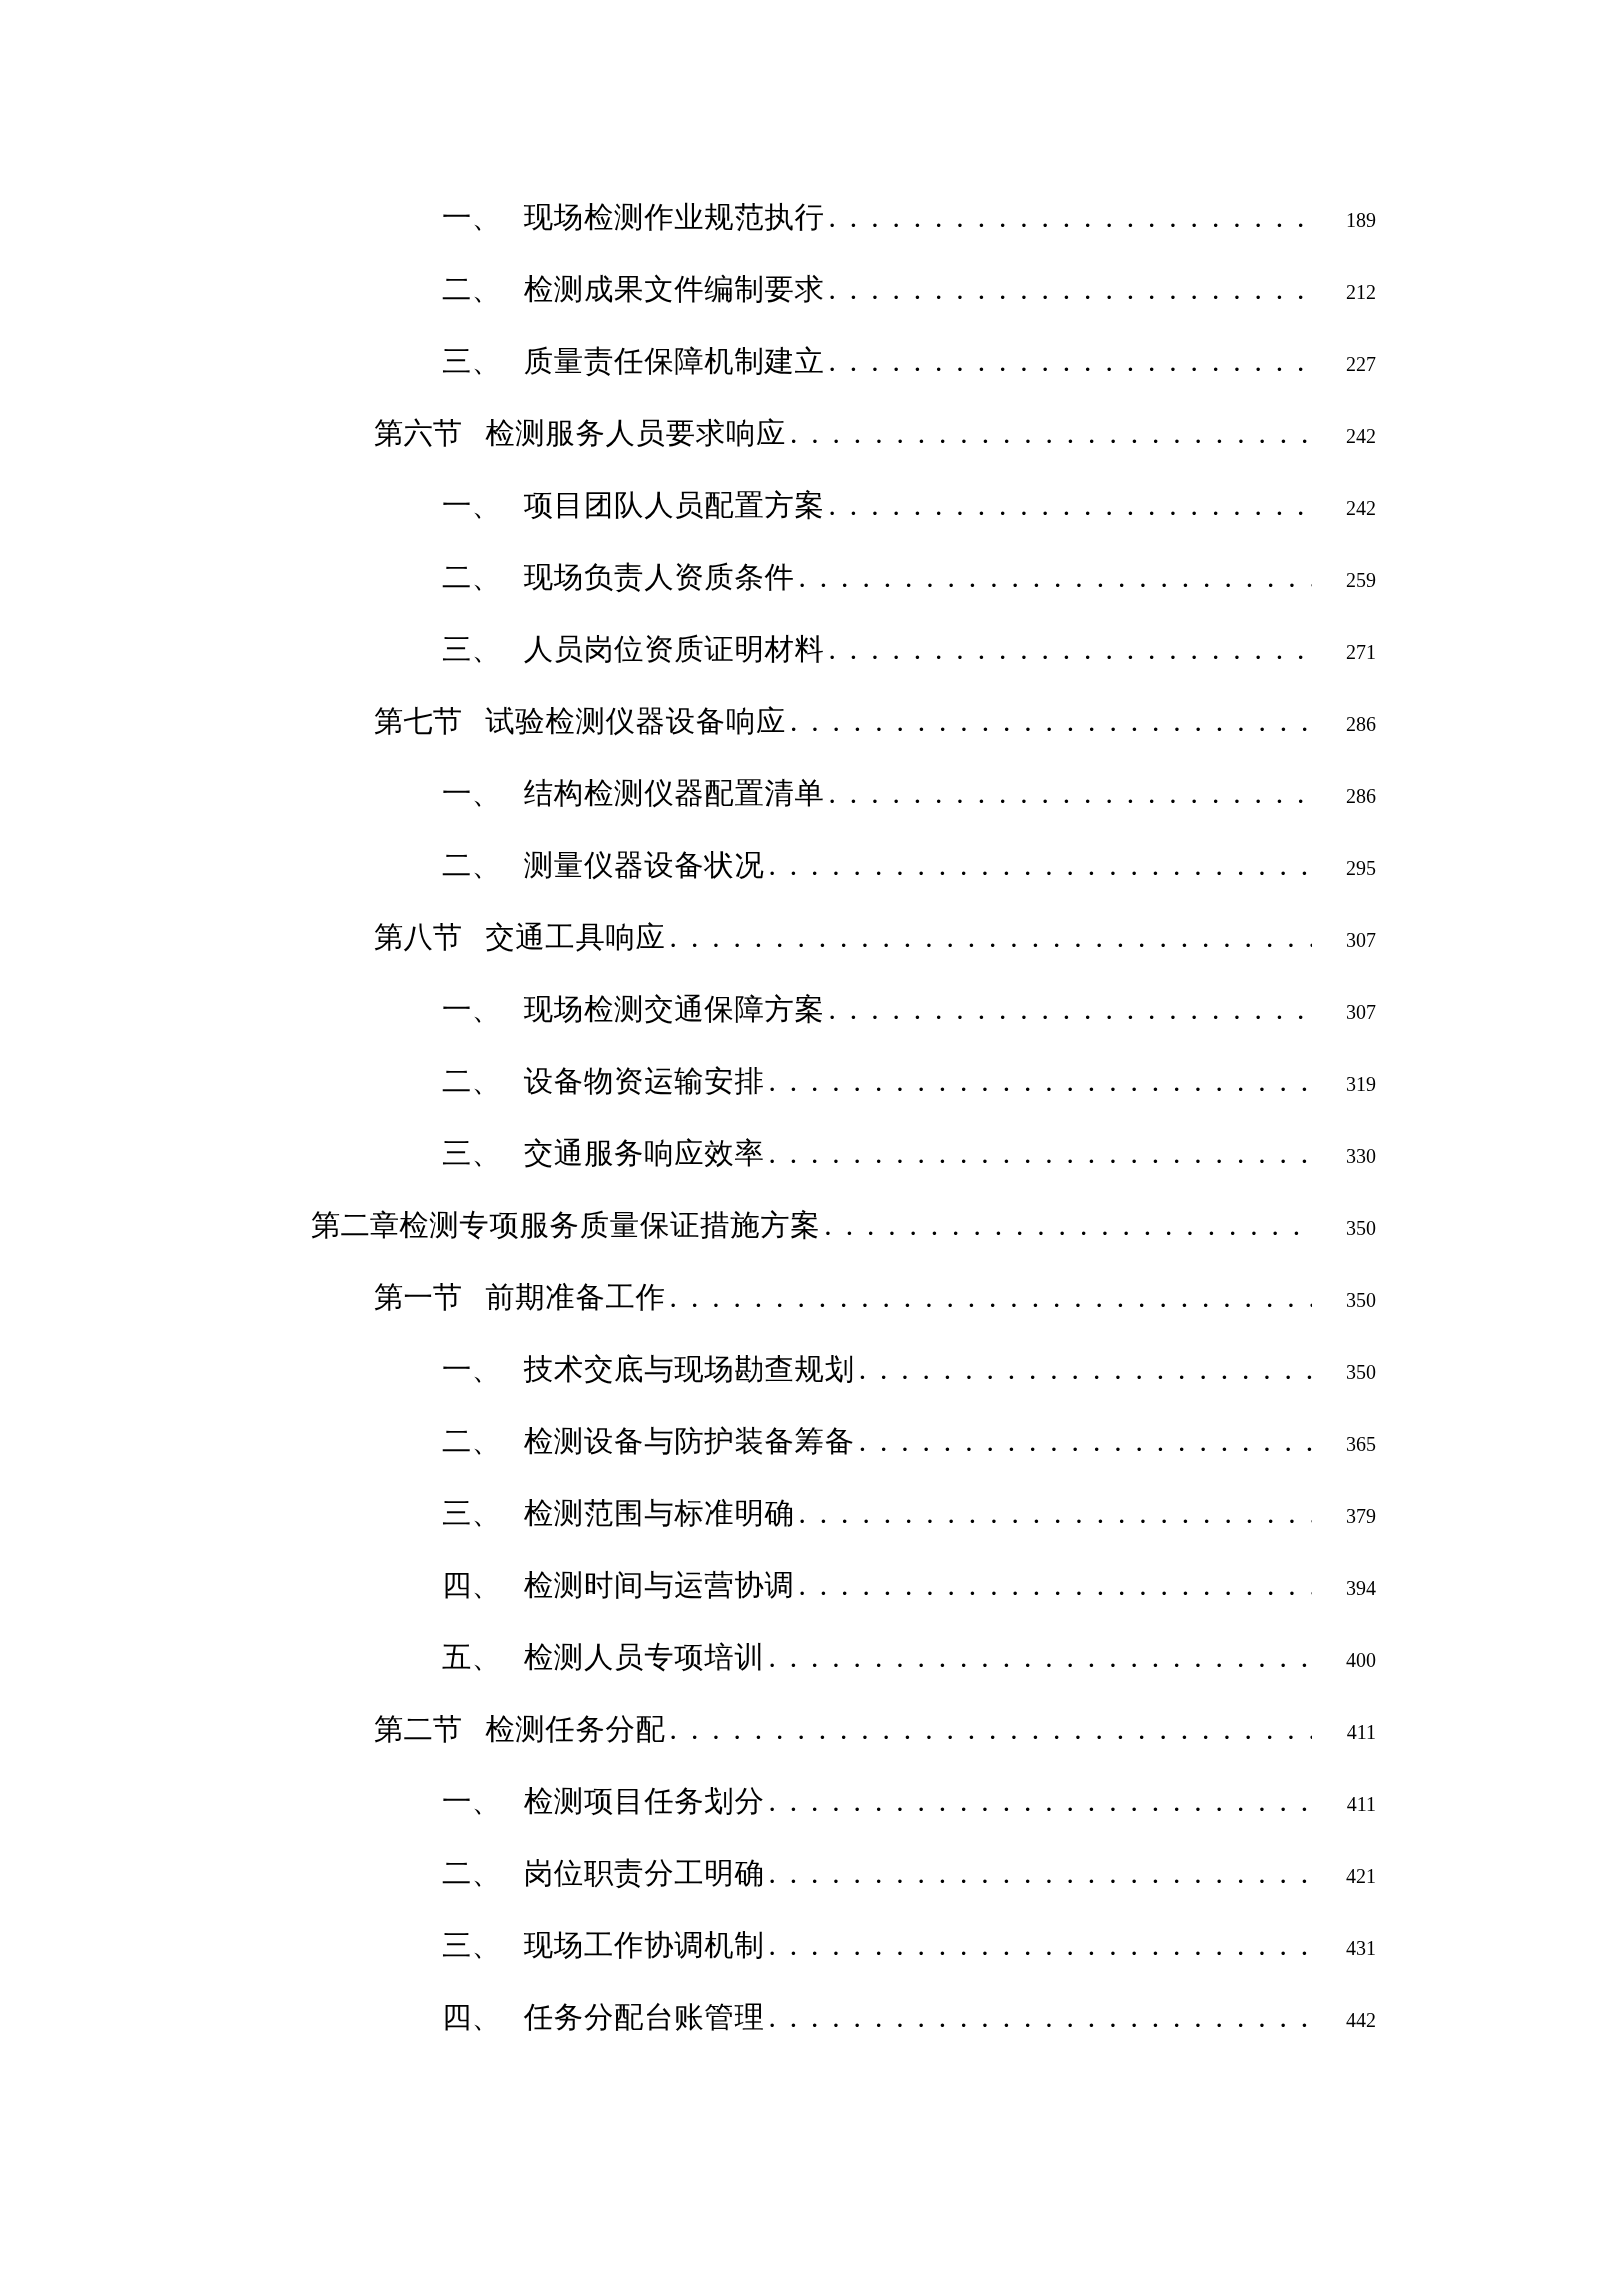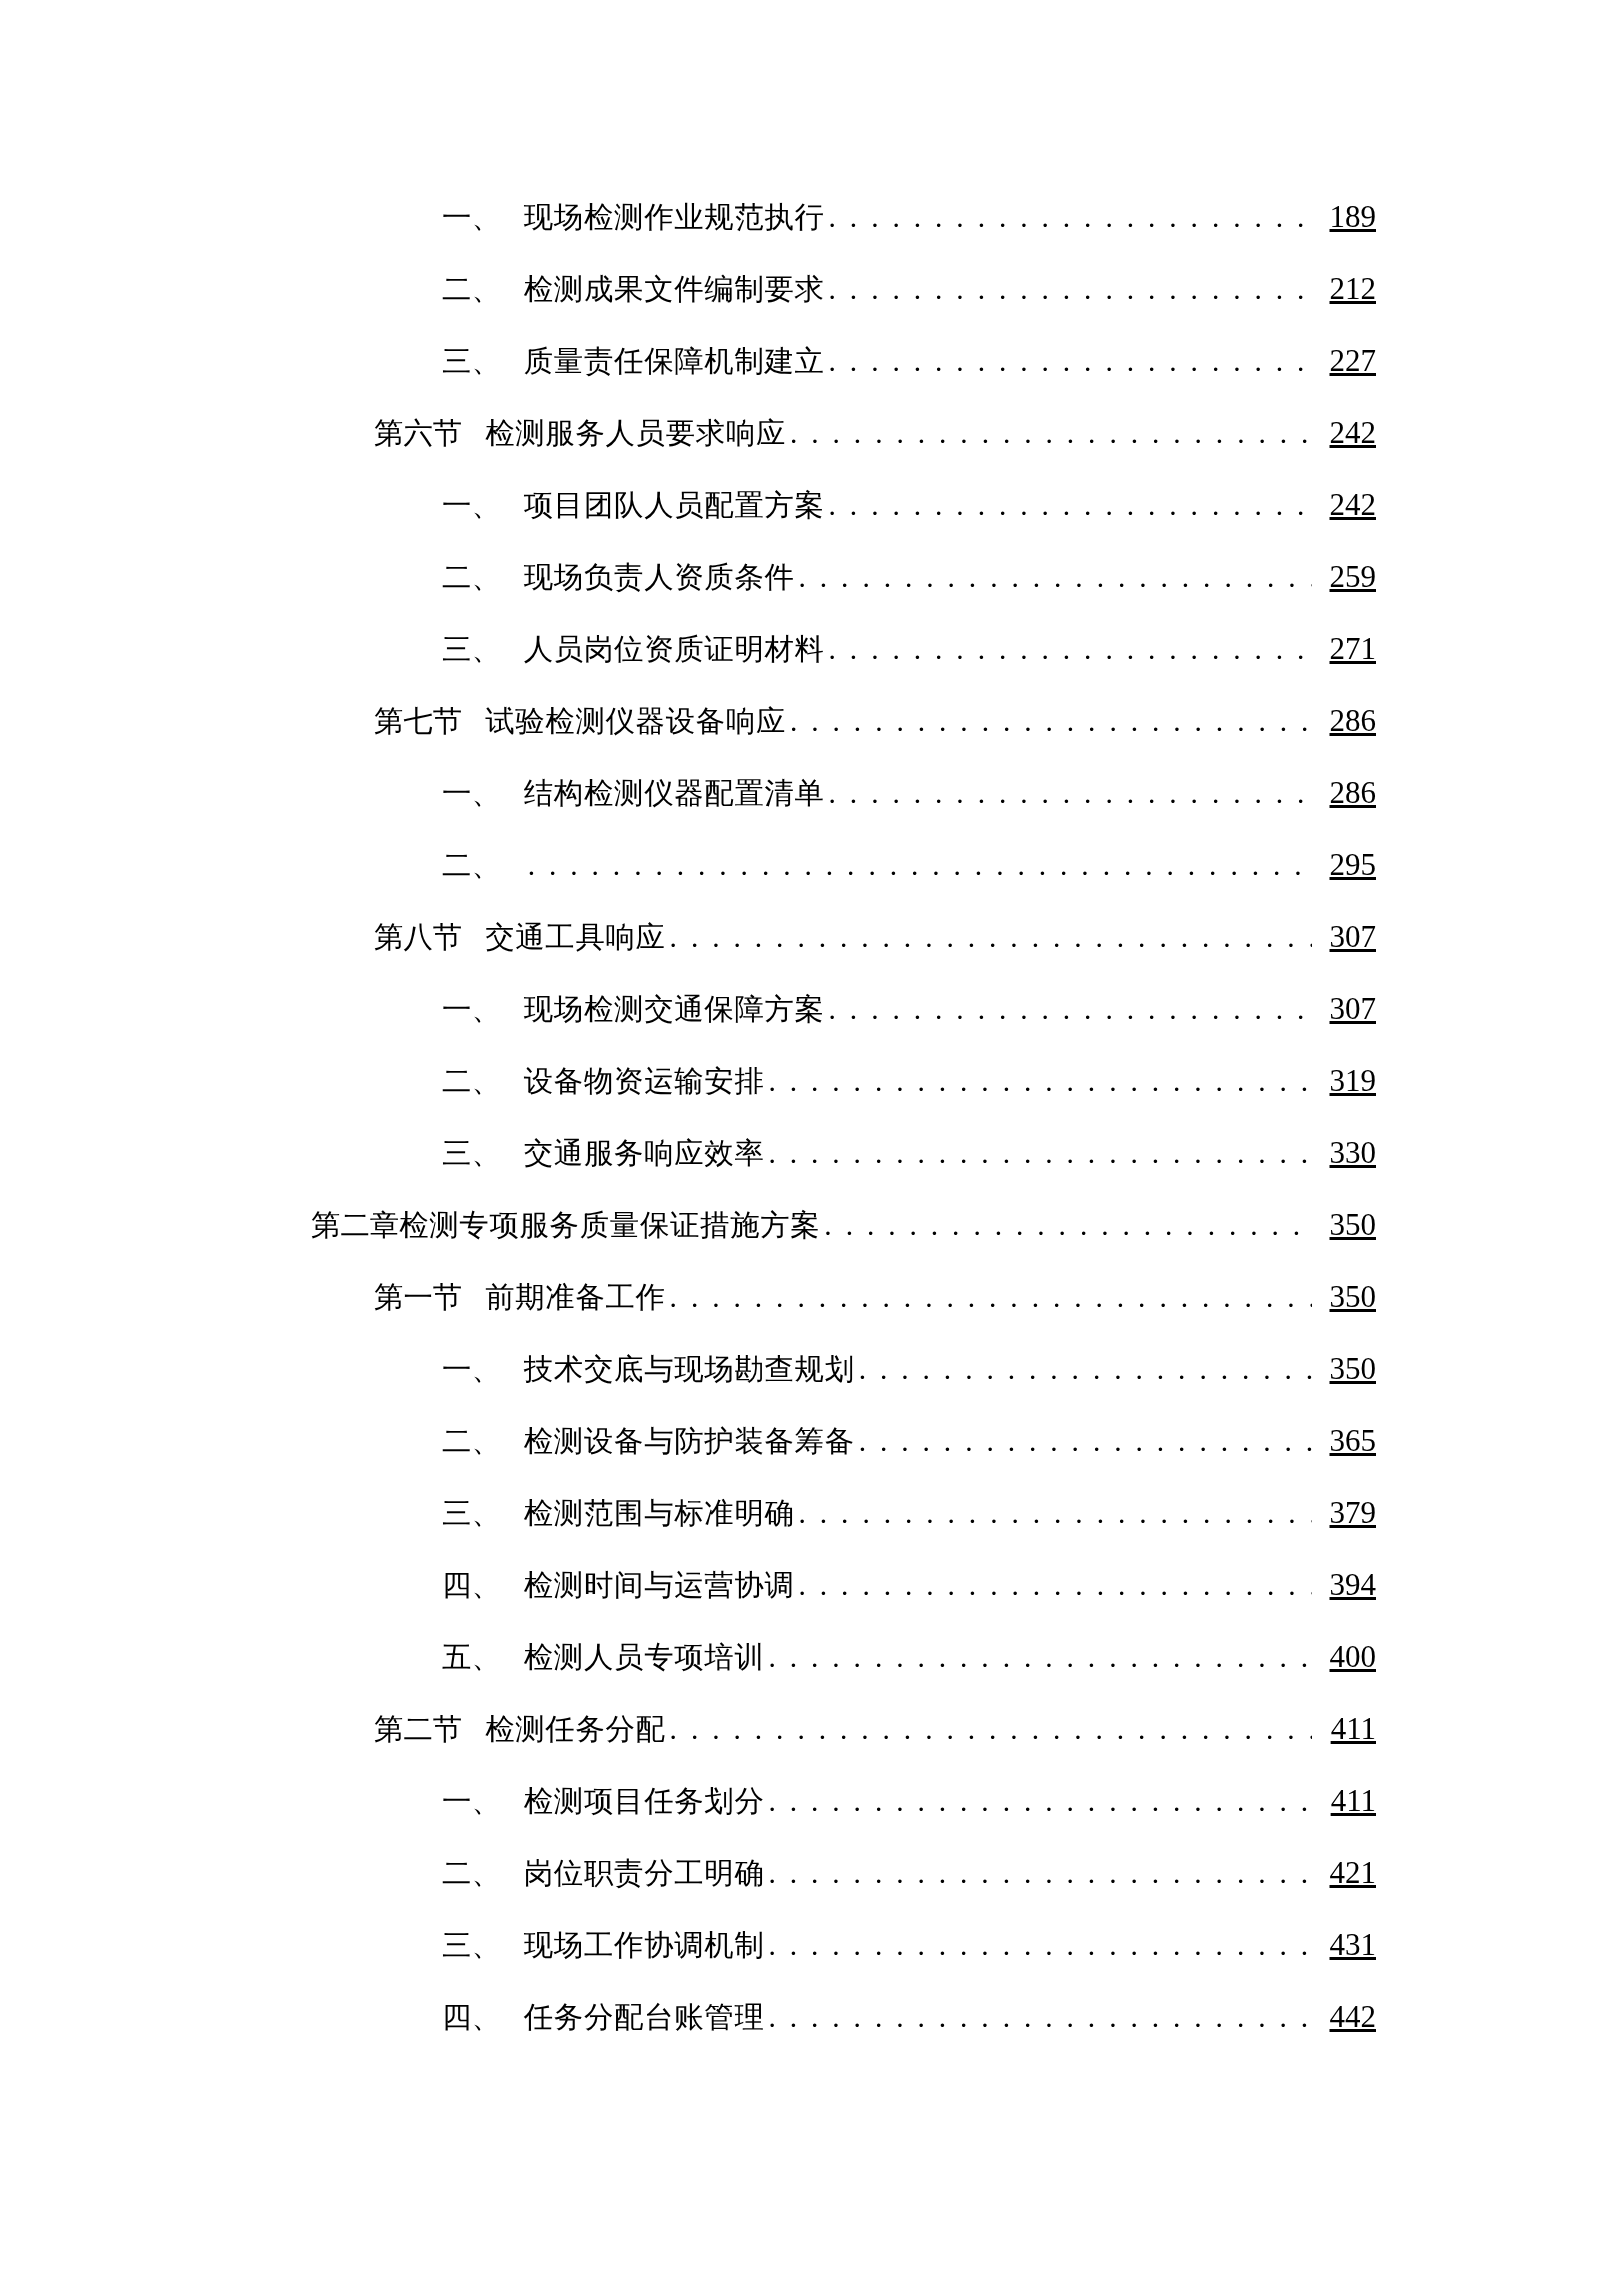--- a/index.html
+++ b/index.html
@@ -51,22 +51,21 @@
     min-width: 0;
   }
   .leader::after {
     content: ". . . . . . . . . . . . . . . . . . . . . . . . . . . . . . . . . . . . . . . . . . . . . . . . . . . . . . . . . . . . . . . . . . . . . .";
   }
   .pg {
     flex: 0 0 auto;
     min-width: 50px;
     margin-left: 14.4px;
     text-align: right;
-    font-size: 31px;
-    text-decoration: underline;
+    font-size: 20px;
   }
 </style>
 </head>
 <body>
 
 <div class="page">
   <div>
 
     <div class="toc-row lvl3">
       <span class="lbl">一、</span>
@@ -126,20 +125,21 @@
 
     <div class="toc-row lvl3">
       <span class="lbl">一、</span>
         <span class="ttl">结构检测仪器配置清单</span>
         <span class="leader"></span>
         <span class="pg">286</span>
     </div>
 
     <div class="toc-row lvl3">
       <span class="lbl">二、</span>
+        <span class="ttl">测量仪器设备状况</span>
         <span class="leader"></span>
         <span class="pg">295</span>
     </div>
 
     <div class="toc-row lvl2">
       <span class="lbl">第八节</span>
         <span class="ttl">交通工具响应</span>
         <span class="leader"></span>
         <span class="pg">307</span>
     </div>

